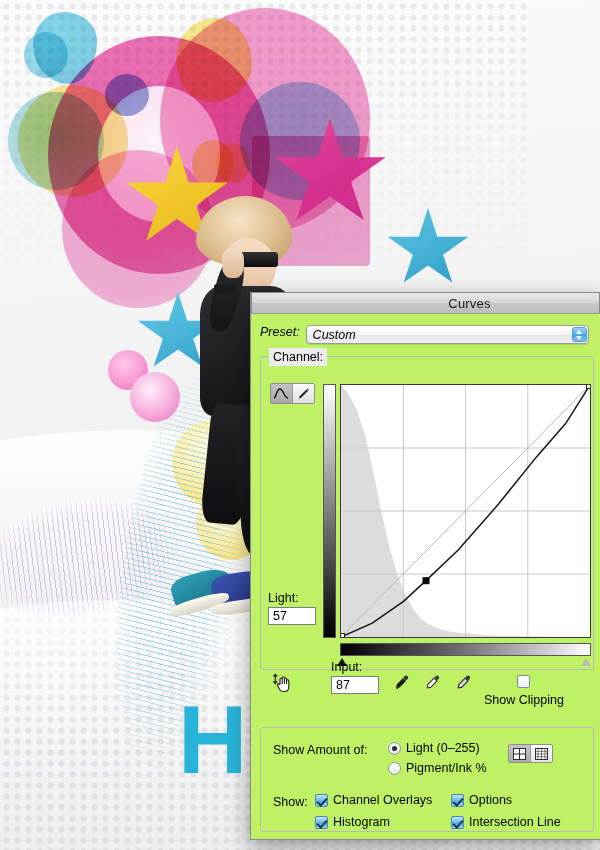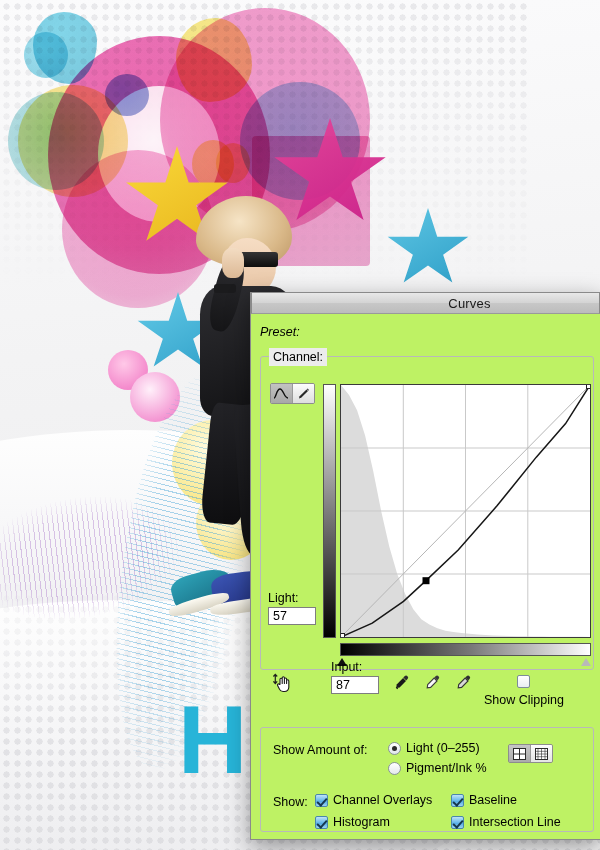--- a/index.html
+++ b/index.html
@@ -195,20 +195,27 @@
 </div>
 
 <div id="curves-dialog">
 
   <div id="titlebar">
     <span class="ttl">Curves</span>
   </div>
 
   <div class="row" style="position:absolute;left:9px;top:33px;width:332px;">
     <span class="lbl">Preset:</span>
+    <div class="popup" style="margin-left:6px;width:283px;">
+      <span class="val">Custom</span>
+      <span class="arrows">
+          <i class="ar-up"></i>
+          <i class="ar-dn"></i>
+        </span>
+    </div>
   </div>
 
   <div class="groupbox" style="left:9px;top:64px;width:332px;height:312px;"></div>
   <div style="position:absolute;left:18px;top:56px;height:18px;background:#ececec;padding:0 4px;display:flex;align-items:center;">
     <span class="lbl">Channel:</span>
   </div>
 
   <div class="toolgrp" style="left:19px;top:91px;">
     <div class="toolbtn sel">
       <svg width="17" height="13" viewBox="0 0 17 13">
@@ -316,21 +323,21 @@
   </div>
 
   <div style="position:absolute;left:22px;top:503px;" class="lbl">Show:</div>
 
   <div class="ckrow" style="position:absolute;left:64px;top:501px;">
     <span class="cb on"></span>
     <span class="lbl">Channel Overlays</span>
   </div>
   <div class="ckrow" style="position:absolute;left:200px;top:501px;">
     <span class="cb on"></span>
-    <span class="lbl">Baseline</span>
+    <span class="lbl">Options</span>
   </div>
   <div class="ckrow" style="position:absolute;left:64px;top:523px;">
     <span class="cb on"></span>
     <span class="lbl">Histogram</span>
   </div>
   <div class="ckrow" style="position:absolute;left:200px;top:523px;">
     <span class="cb on"></span>
     <span class="lbl">Intersection Line</span>
   </div>
 

